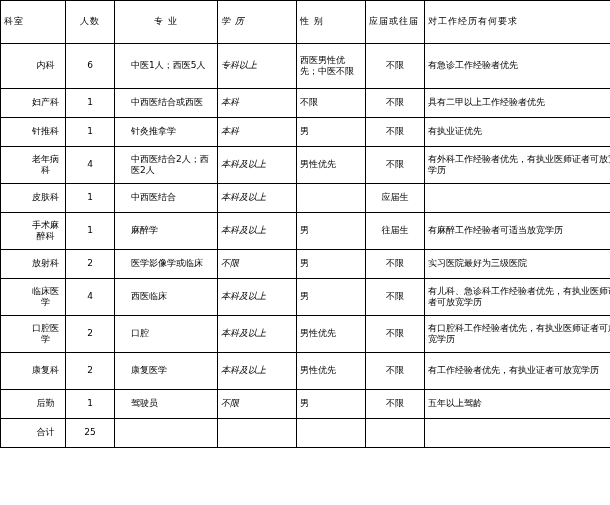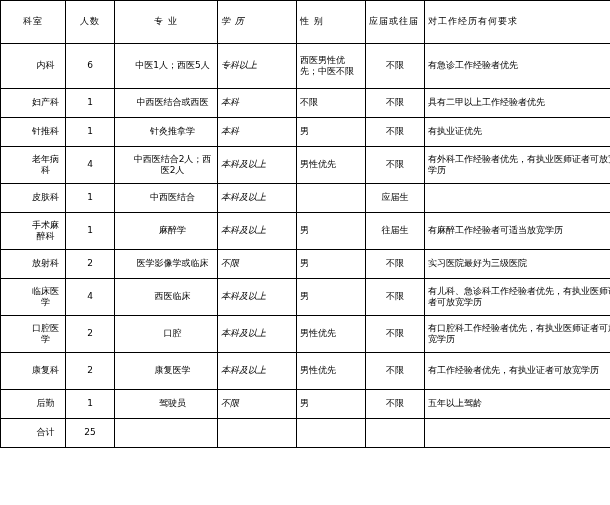--- a/index.html
+++ b/index.html
@@ -43,32 +43,32 @@
     padding: 3px 3px;
     vertical-align: middle;
     font-weight: normal;
     font-family: "DejaVu Sans", "Liberation Sans", sans-serif;
   }
   thead td {
     text-align: center;
     height: 36px;
     letter-spacing: 1px;
   }
-  .c-dept   { width: 58px;  text-align: center; }
+  .c-dept   { width: 58px;  text-align: left; }
   .c-num    { width: 42px;  text-align: center; }
   .c-major  { width: 96px;  text-align: center; }
   .c-edu    { width: 72px;  text-align: left; padding-left: 5px; font-style: italic; }
   .c-gender { width: 62px;  text-align: left; padding-left: 5px; }
   .c-grad   { width: 52px;  text-align: left; }
   .c-req    { width: 196px; text-align: left; padding-left: 5px; }
 
   tbody td { height: 22px; }
   tbody tr td.c-dept { text-align: center; padding-left: 28px; }
   tbody tr td.c-num { text-align: center; }
-  tbody tr td.c-major { text-align: center; padding-left: 16px; }
+  tbody tr td.c-major { text-align: left; padding-left: 16px; }
   tbody tr td.c-grad { text-align: center; }
 
   .row-tall td { height: 38px; }
   .row-mid td { height: 30px; }
 </style>
 </head>
 <body>
 
 <div class="page">
 

